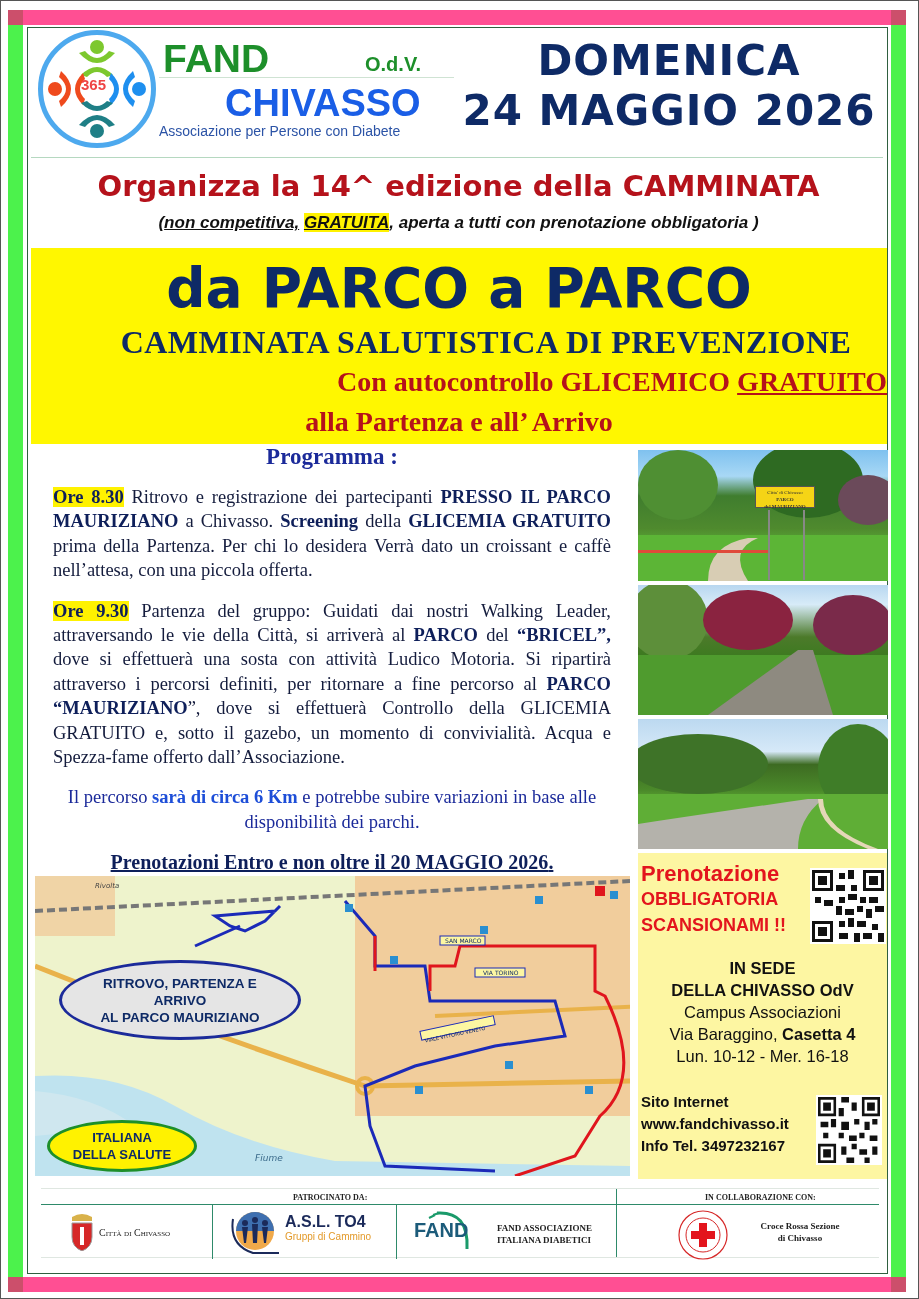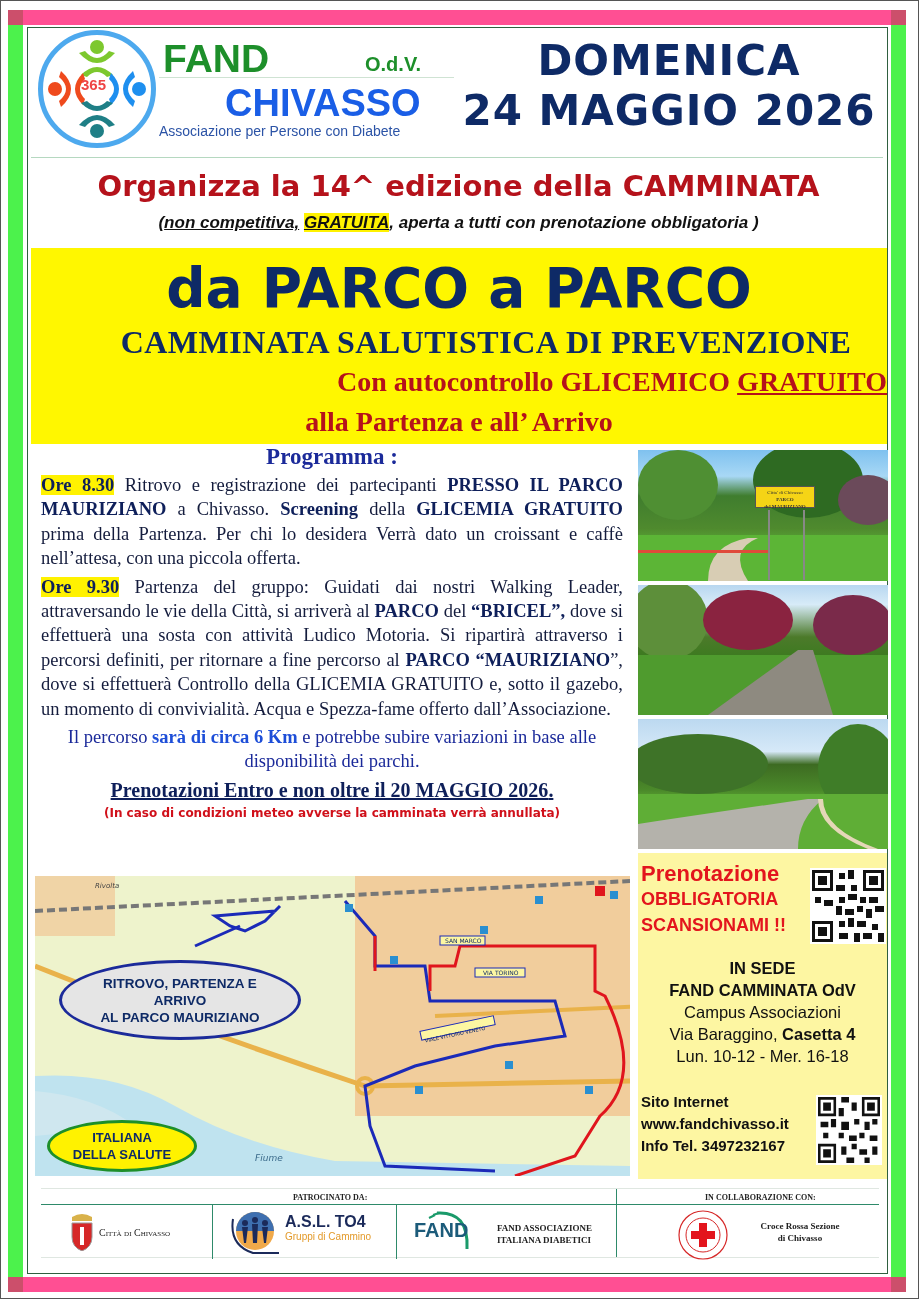--- a/index.html
+++ b/index.html
@@ -34,21 +34,21 @@
   .banner-title { position:absolute; left:0; top:8px; width:100%; font-size:55px; font-weight:bold; color:#0e2a66; font-family:"DejaVu Sans", sans-serif; }
   .banner-sub { position:absolute; left:0; top:76px; width:100%; font-size:32px; font-weight:bold; color:#0e2a66; font-family:"Liberation Serif", serif; letter-spacing:0.5px;margin-left:27px; }
   .banner-red1 { position:absolute; left:0; top:118px; width:100%; font-size:28px; font-weight:bold; color:#b5121b; font-family:"Liberation Serif", serif;text-align:right; }
   .banner-red1 .u { text-decoration:underline; }
   .banner-red2 { position:absolute; left:0; top:158px; width:100%; font-size:28px; font-weight:bold; color:#b5121b; font-family:"Liberation Serif", serif; }
 
   .prog { position:absolute; left:36px; top:442px; width:590px; font-family:"Liberation Serif", serif; color:#141c3d; font-size:18.5px; line-height:24.4px; text-align:justify; }
   .prog-title { text-align:center; font-weight:bold; font-size:23px; color:#1b2a9a; line-height:28px; margin-bottom:-2px; }
   .prog b { color:#0e1f5a; }
   .prog .time { background:#fff200; font-weight:bold; color:#0e1f5a; }
-  .prog p { margin:4px; }
+  .prog p { margin:16px; }
   .prog .blue { color:#1b2a9a; text-align:center; }
   .prog .pren { text-align:center; font-weight:bold; font-size:20px; color:#0e1f5a; text-decoration:underline; margin-top:2px; }
   .prog .meteo { text-align:center; color:#d0101a; font-size:12px; font-family:"DejaVu Sans", sans-serif; font-weight:bold; line-height:14px; }
 
   .photo { position:absolute; left:637px; width:250px; overflow:hidden; }
   .photo1 { top:449px; height:131px; background:linear-gradient(#7fc1ef 0%, #a8d8f5 20%, #3f7d2e 35%, #4f8a2e 60%, #5bb236 75%, #6fc13a 100%); }
   .photo2 { top:584px; height:130px; background:linear-gradient(#b8d7f0 0%, #d7ebf8 15%, #4c7a2a 40%, #3d7a20 55%, #5aa336 70%, #4a9a2c 100%); }
   .photo3 { top:718px; height:130px; background:linear-gradient(#bcd9f0 0%, #d6e9f8 25%, #3d6b22 35%, #4b8a2a 55%, #6bbd3a 70%, #5aa032 100%); }
   .sign { position:absolute; left:117px; top:36px; width:60px; height:22px; background:#f5d416; border:1px solid #555; font-size:5px; color:#333; text-align:center; font-family:"Liberation Serif", serif; line-height:7px; padding-top:2px; box-sizing:border-box; }
 
@@ -229,21 +229,21 @@
           <rect x="18" y="1" width="5" height="5" fill="#fff"></rect>
           <rect x="19" y="2" width="3" height="3" fill="#111"></rect>
         <rect x="0" y="17" width="7" height="7" fill="#111"></rect>
           <rect x="1" y="18" width="5" height="5" fill="#fff"></rect>
           <rect x="2" y="19" width="3" height="3" fill="#111"></rect>
         <path d="M9 1h2v2H9zM12 0h2v3h-2zM8 5h3v2H8zM13 5h2v2h-2zM9 9h2v2H9zM12 8h3v2h-3zM16 9h2v2h-2zM19 9h3v2h-3zM1 9h2v2H1zM4 10h3v2H4zM8 12h2v3H8zM11 13h3v2h-3zM15 12h2v2h-2zM18 13h2v3h-2zM21 12h3v2h-3zM9 17h2v2H9zM12 16h2v3h-2zM15 17h3v2h-3zM20 18h2v2h-2zM9 21h3v2H9zM14 21h2v3h-2zM17 21h3v2h-3zM22 21h2v3h-2z" fill="#111"></path>
       </svg>
     </div>
     <div class="sede">
       <div class="b">IN SEDE</div>
-      <div class="b">FAND CAMMINATA OdV</div>
+      <div class="b">DELLA CHIVASSO OdV</div>
       <div>Campus Associazioni</div>
       <div><span>Via Baraggino, </span><span class="b">Casetta 4</span></div>
       <div>Lun. 10-12 - Mer. 16-18</div>
     </div>
     <div class="sito">
       <div>Sito Internet</div>
       <div>www.fandchivasso.it</div>
       <div>Info Tel. 3497232167</div>
     </div>
     <div class="qr qr2">

